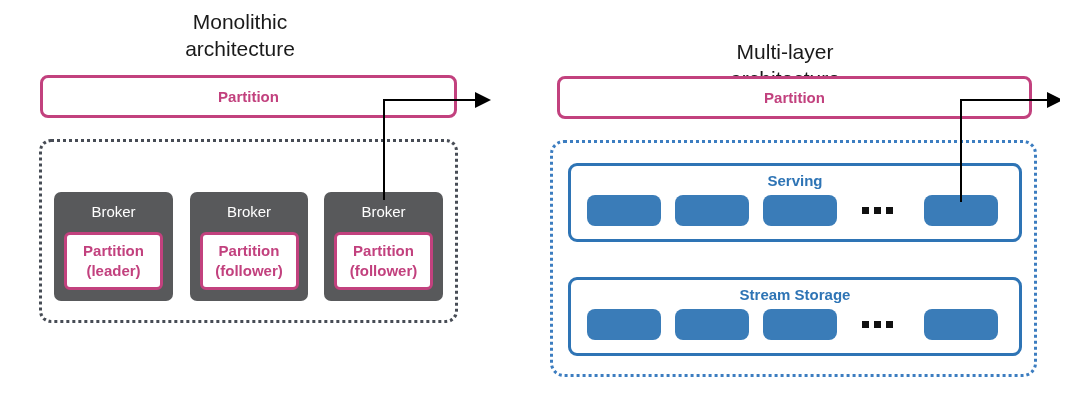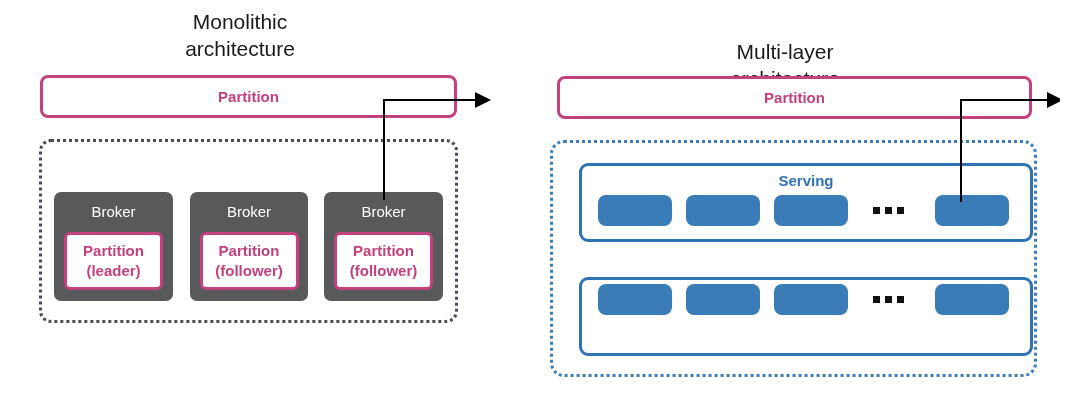--- a/index.html
+++ b/index.html
@@ -59,21 +59,21 @@
     margin-top:9px; width:99px; height:58px; background:#ffffff;
     border:3px solid var(--pink,#C2417E); border-radius:6px;
     display:flex; align-items:center; justify-content:center; text-align:center;
     font-weight:bold; font-size:15px; line-height:20px;
     color:var(--pink,#C2417E); white-space:pre-line;
   }
 
   
   .layer {
     position:absolute; left:568px; width:454px; height:79px; background:#fff;
-    border:3px solid var(--blue_border,#2E74B5); border-radius:9px;margin-left:11px;
+    border:3px solid var(--blue_border,#2E74B5); border-radius:9px;
   }
   .layer-serving { top:163px; }
   .layer-stream  { top:277px; }
   .layer-label {
     margin-top:5px; text-align:center; font-weight:bold; font-size:15px;
     line-height:20px; color:var(--blue_border,#2E74B5);
   }
   .node-row {
     margin-top:4px; display:flex; align-items:center; padding-left:16px;
   }
@@ -159,20 +159,21 @@
       <div class="ellipsis">
           <i></i>
           <i></i>
           <i></i>
         </div>
       <div class="node"></div>
     </div>
   </div>
 
   <div class="layer layer-stream">
+    <div class="layer-label">Stream Storage</div>
     <div class="node-row">
       <div class="node"></div>
       <div class="node"></div>
       <div class="node"></div>
       <div class="ellipsis">
           <i></i>
           <i></i>
           <i></i>
         </div>
       <div class="node"></div>

